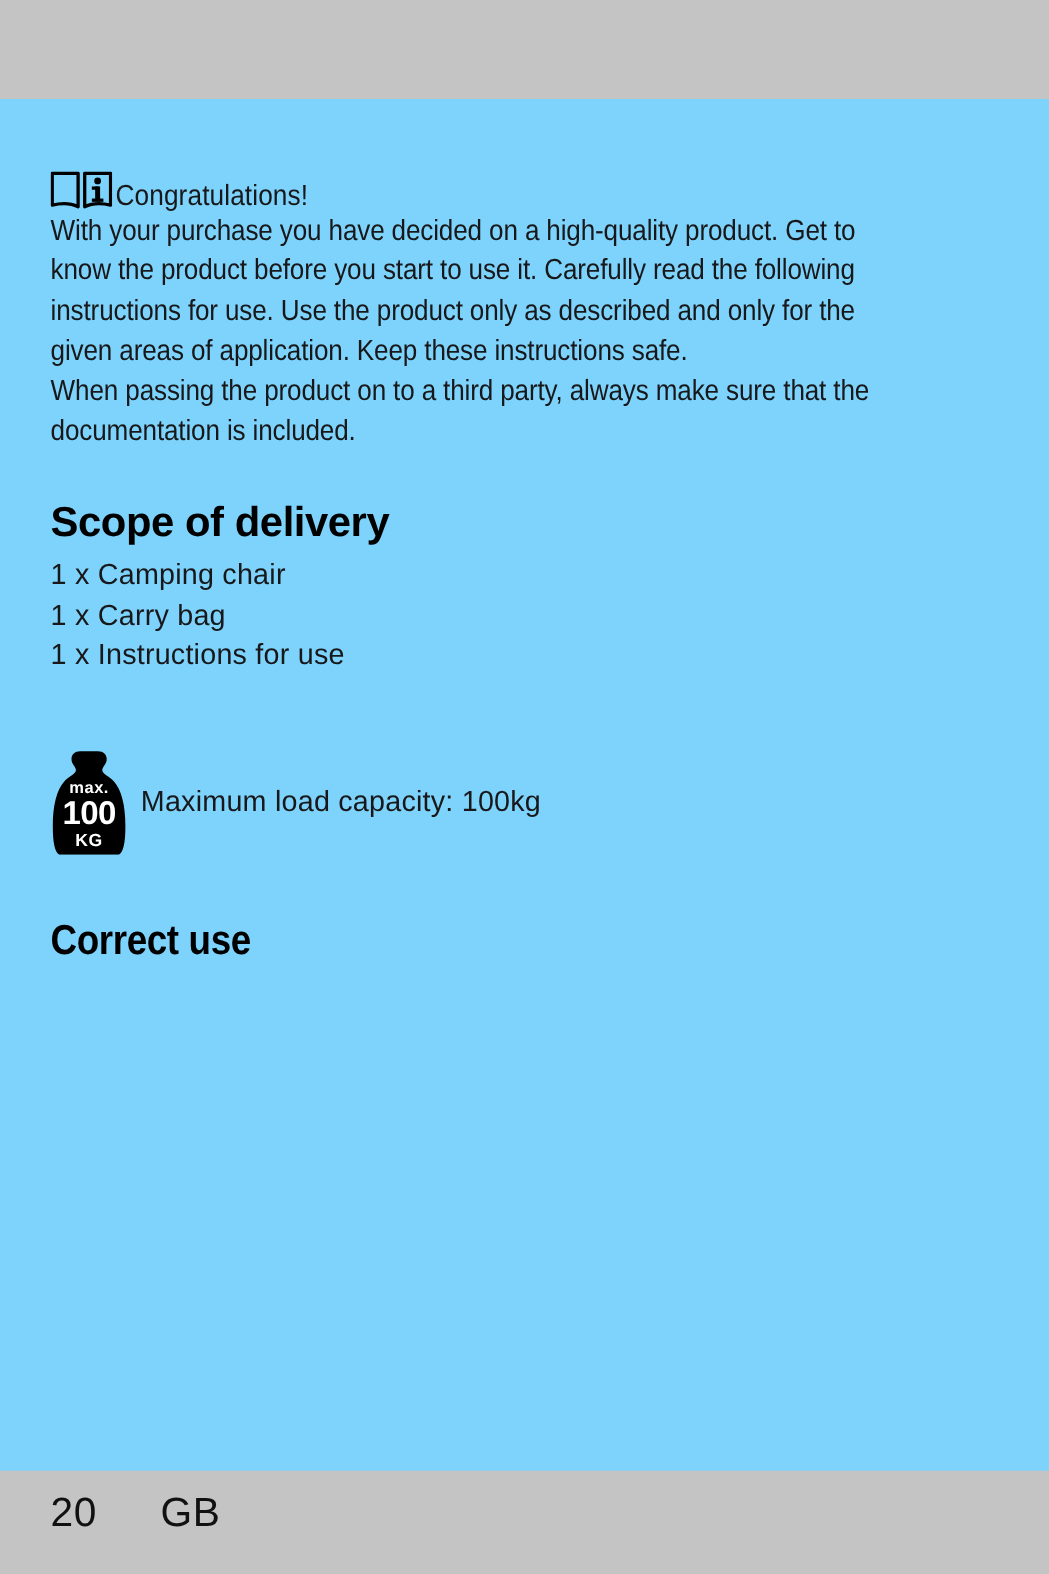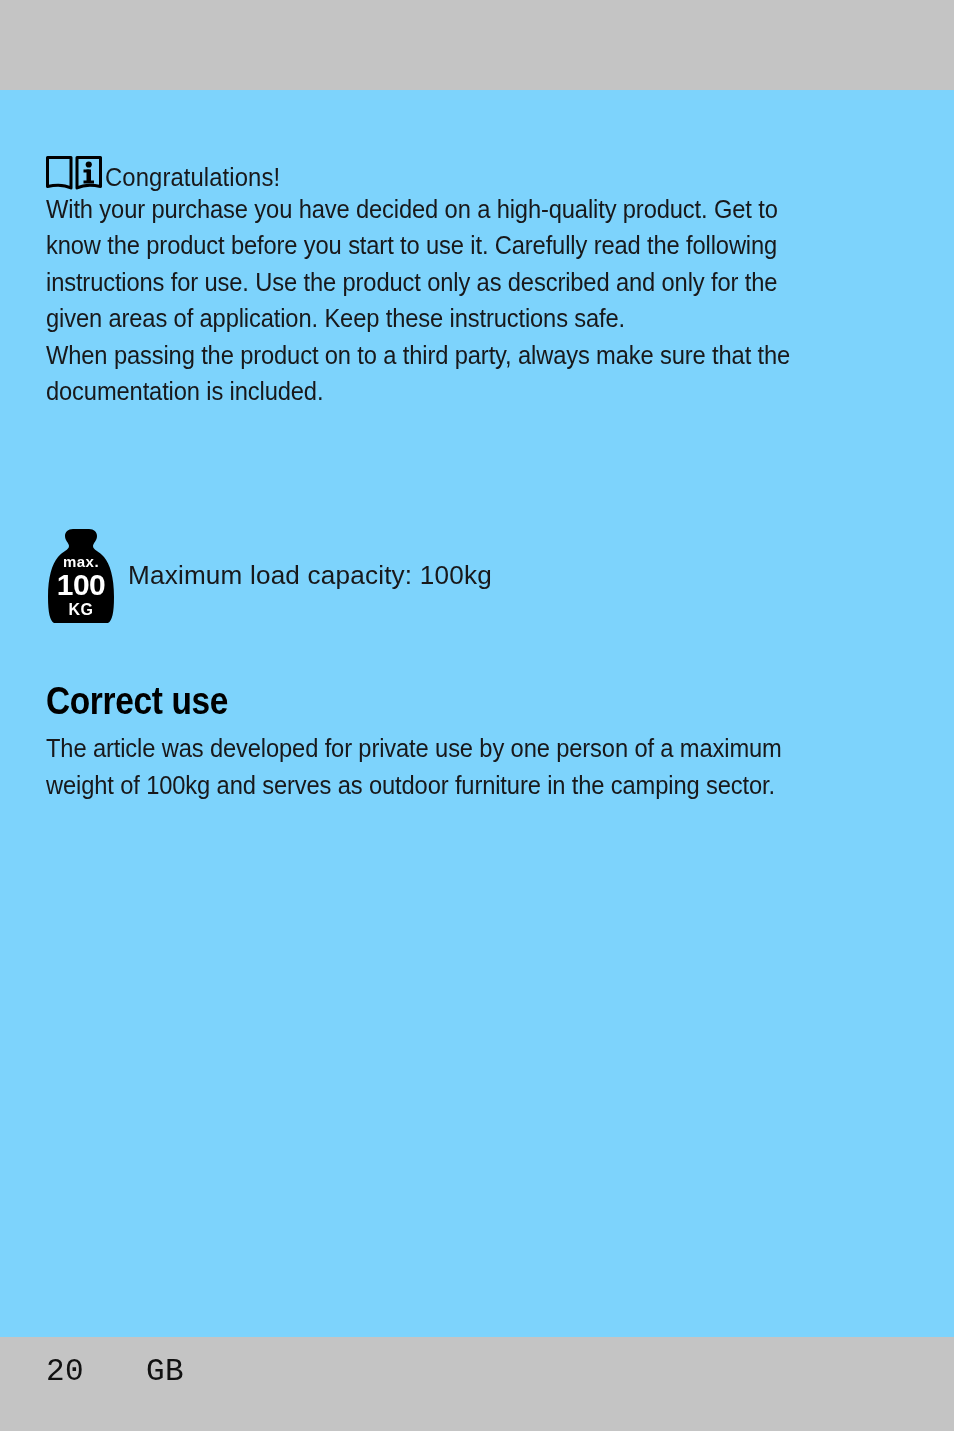--- a/index.html
+++ b/index.html
@@ -132,22 +132,22 @@
     margin-left: 12px;
   }
 
   
   .footer {
     position: absolute;
     left: 46px;
     top: 1354px;
     display: flex;
     align-items: flex-start;
-    font-family: Liberation Mono, monospace;
-    font-size: 31px;
+    font-family: Liberation Sans, sans-serif;
+    font-size: 37px;
     color: #111111;
     letter-spacing: 0.5px;
   }
   .footer .page-num { width: 100px; }
   .footer .lang-code { }
 </style>
 </head>
 <body>
 
 <div class="page">
@@ -177,45 +177,47 @@
 
       <p class="body-text">With your purchase you have decided on a high-quality product. Get to</p>
       <p class="body-text">know the product before you start to use it. Carefully read the following</p>
       <p class="body-text">instructions for use. Use the product only as described and only for the</p>
       <p class="body-text">given areas of application. Keep these instructions safe.</p>
       <p class="body-text">When passing the product on to a third party, always make sure that the</p>
       <p class="body-text">documentation is included.</p>
     </div>
 
     <div class="gap-before-heading-1"></div>
+    <h2 class="heading wide">Scope of delivery</h2>
     <div class="gap-after-heading"></div>
+    <div class="list-block">
+      <p class="body-text wide">1 x Camping chair</p>
+      <p class="body-text wide">1 x Carry bag</p>
+      <p class="body-text wide">1 x Instructions for use</p>
+    </div>
 
     <div class="gap-before-heading-2"></div>
     <div class="gap-after-heading"></div>
 
     <div class="load-row">
       <svg class="weight-icon" viewBox="0 0 70 96">
         <path d="M27 2 h16 c5 0 8 3 8 7 c0 5 -4 7 -4 10 c0 4 6 5 11 11
                  c6 7 10 20 10 40 c0 16 -2 24 -6 26 h-54 c-4 -2 -6 -10 -6 -26
                  c0 -20 4 -33 10 -40 c5 -6 11 -7 11 -11 c0 -3 -4 -5 -4 -10
                  c0 -4 3 -7 8 -7 z" fill="#000000"></path>
         <text x="35" y="40" text-anchor="middle" fill="#ffffff" font-family="'Liberation Sans', sans-serif" font-size="15" font-weight="700" letter-spacing="0.5">max.</text>
         <text x="35" y="68" text-anchor="middle" fill="#ffffff" font-family="'Liberation Sans', sans-serif" font-size="30" font-weight="700" letter-spacing="-0.5">100</text>
         <text x="35" y="88" text-anchor="middle" fill="#ffffff" font-family="'Liberation Sans', sans-serif" font-size="16" font-weight="700" letter-spacing="0.5">KG</text>
       </svg>
       <span class="load-text">Maximum load capacity: 100kg</span>
     </div>
 
     <div class="gap-before-heading-3"></div>
     <h2 class="heading narrow">Correct use</h2>
     <div class="gap-after-heading"></div>
-    <div>
-      <p class="body-text">The article was developed for private use by one person of a maximum</p>
-      <p class="body-text">weight of 100kg and serves as outdoor furniture in the camping sector.</p>
-    </div>
 
   </div>
 
   <div class="footer">
     <span class="page-num">20</span>
     <span class="lang-code">GB</span>
   </div>
 
 </div>
 

